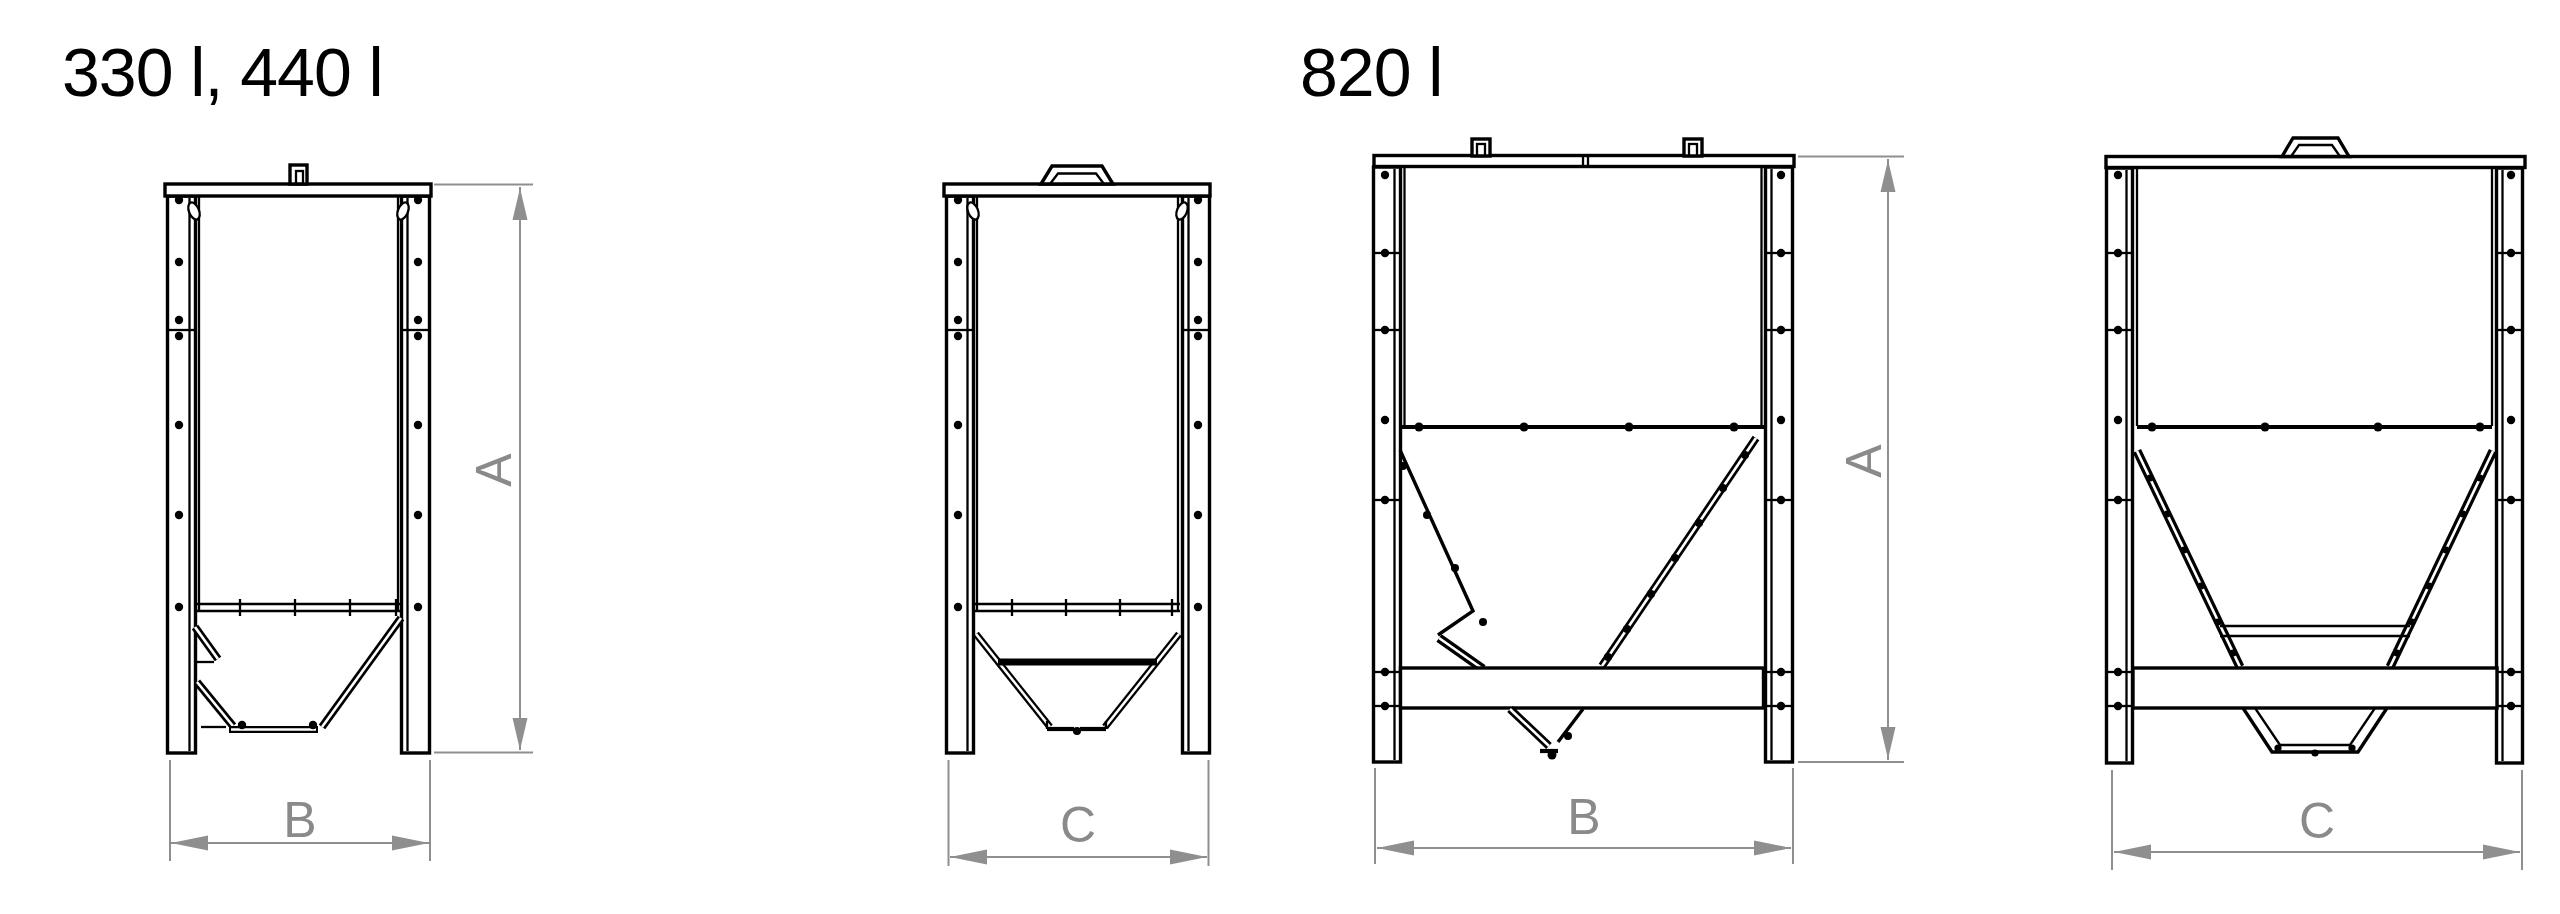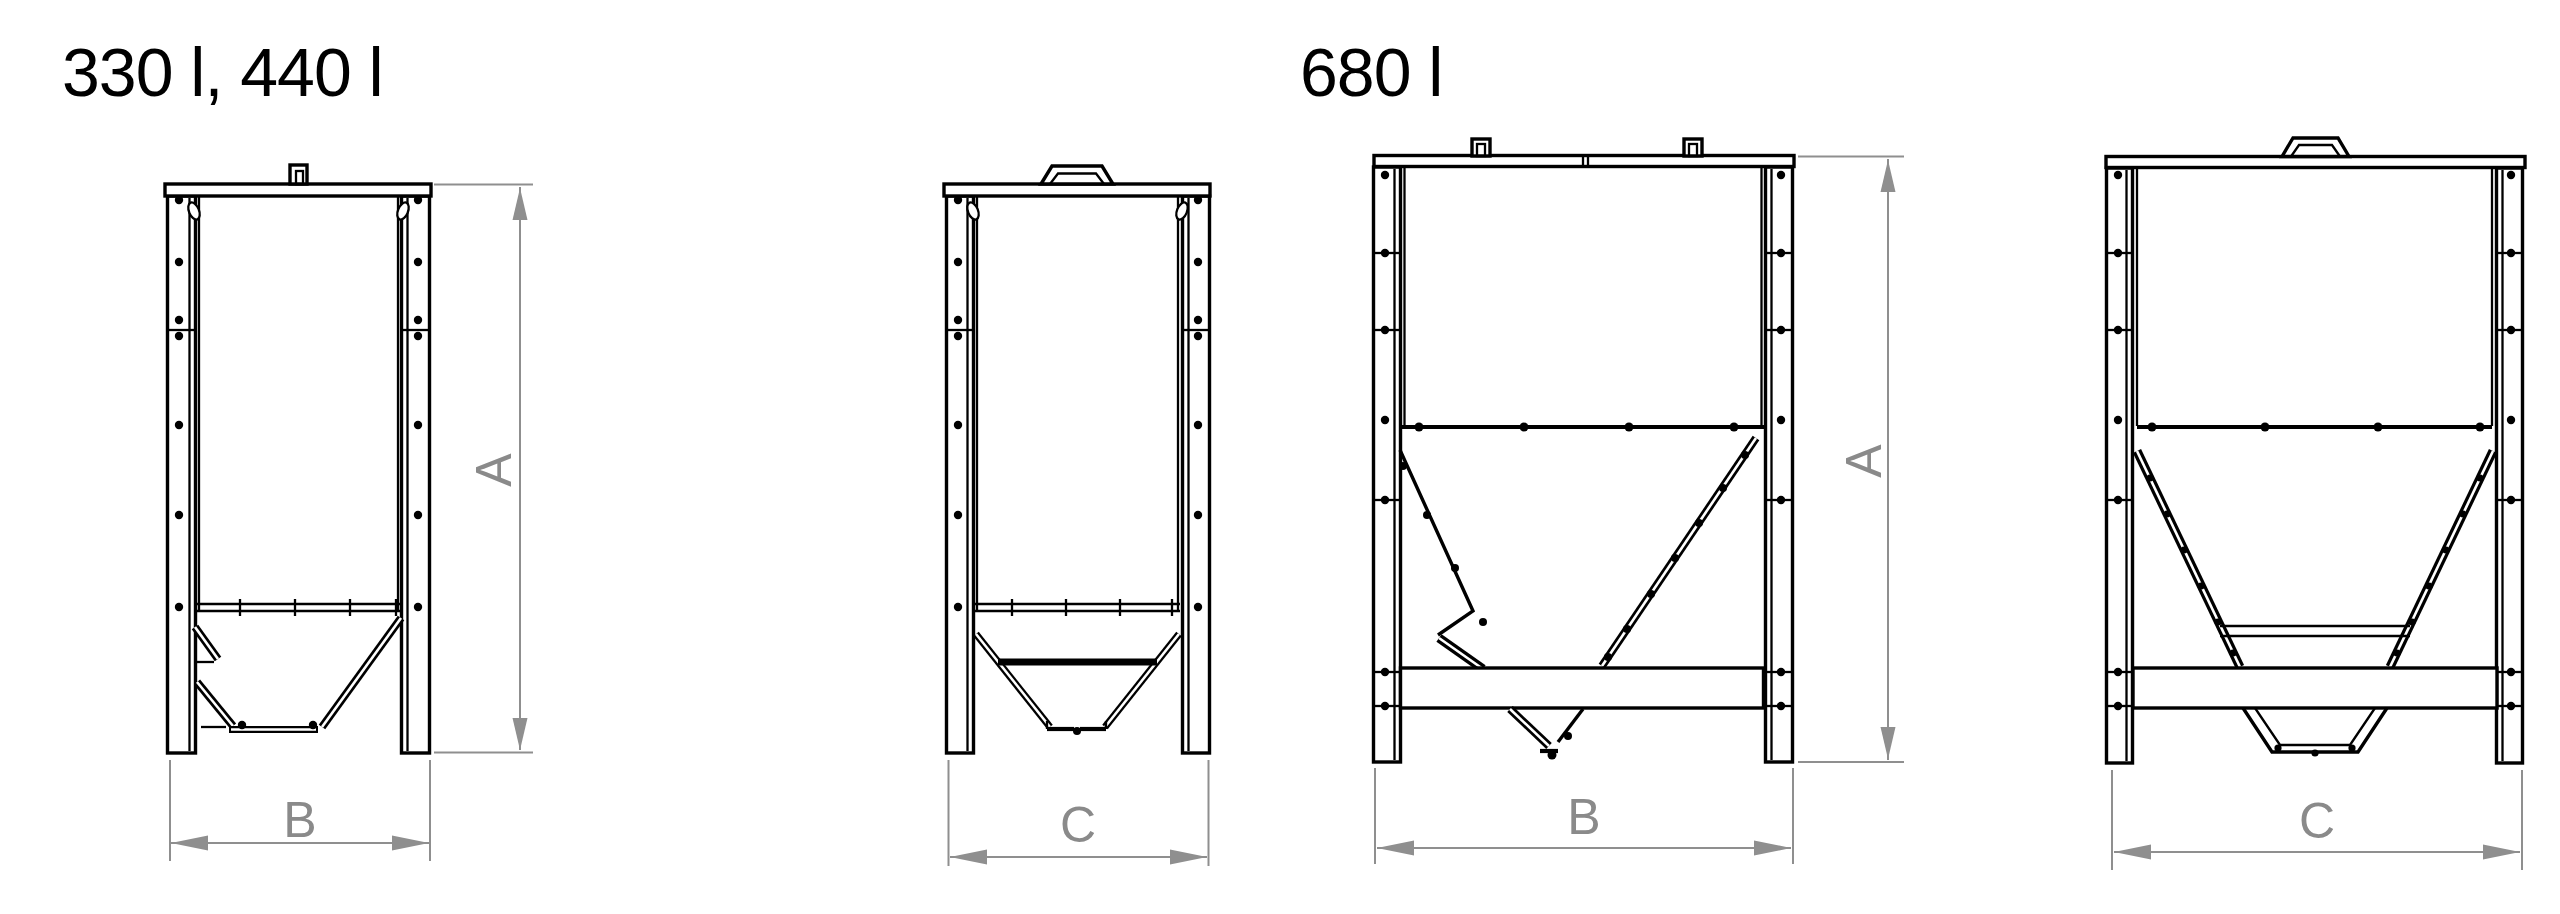--- a/index.html
+++ b/index.html
@@ -24,21 +24,21 @@
   .dim{stroke:#8f8f8f;fill:none;stroke-width:2;}
   .dar{fill:#8f8f8f;stroke:none;}
   .dlabel{fill:#8a8a8a;font-family:"Liberation Sans",sans-serif;font-size:50px;}
 </style>
 </head>
 <body>
 
 <div class="canvas">
 
   <div class="title" id="title-small">330 l, 440 l</div>
-  <div class="title" id="title-large">680 l</div>
+  <div class="title" id="title-large">820 l</div>
 
   <svg width="2560" height="914" viewBox="0 0 2560 914">
 
     <g>
       <g>
         <rect class="k w3 wf" x="167.5" y="196" width="28" height="557"></rect>
         <rect class="k w3 wf" x="401.5" y="196" width="28" height="557"></rect>
         <line class="k w2" x1="189.5" y1="198" x2="189.5" y2="751"></line>
         <line class="k w2" x1="407.5" y1="198" x2="407.5" y2="751"></line>
         <line class="k w2" x1="167.5" y1="330" x2="195.5" y2="330"></line>

